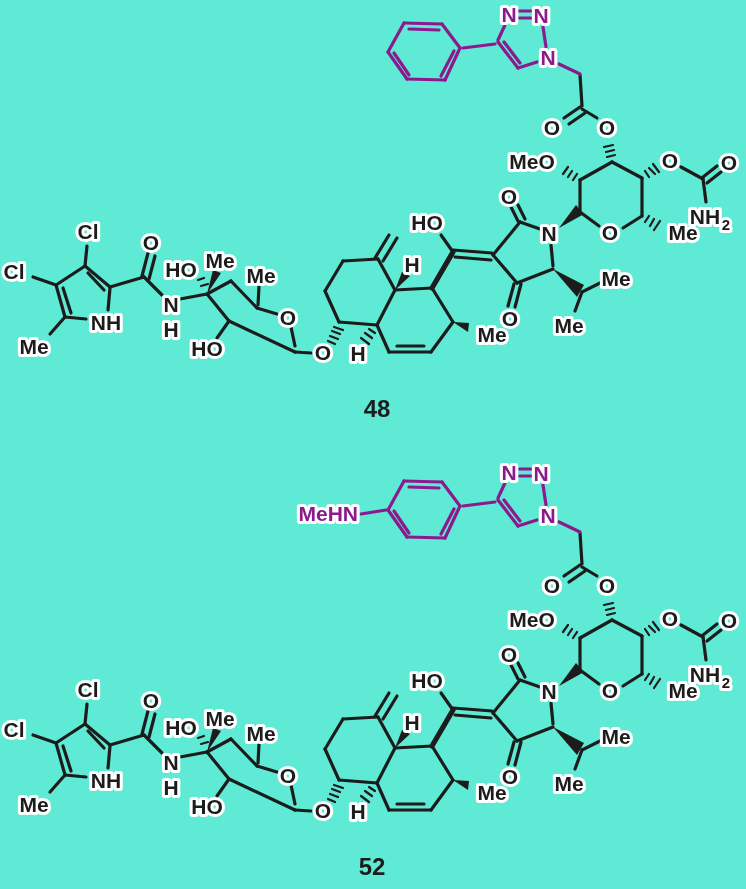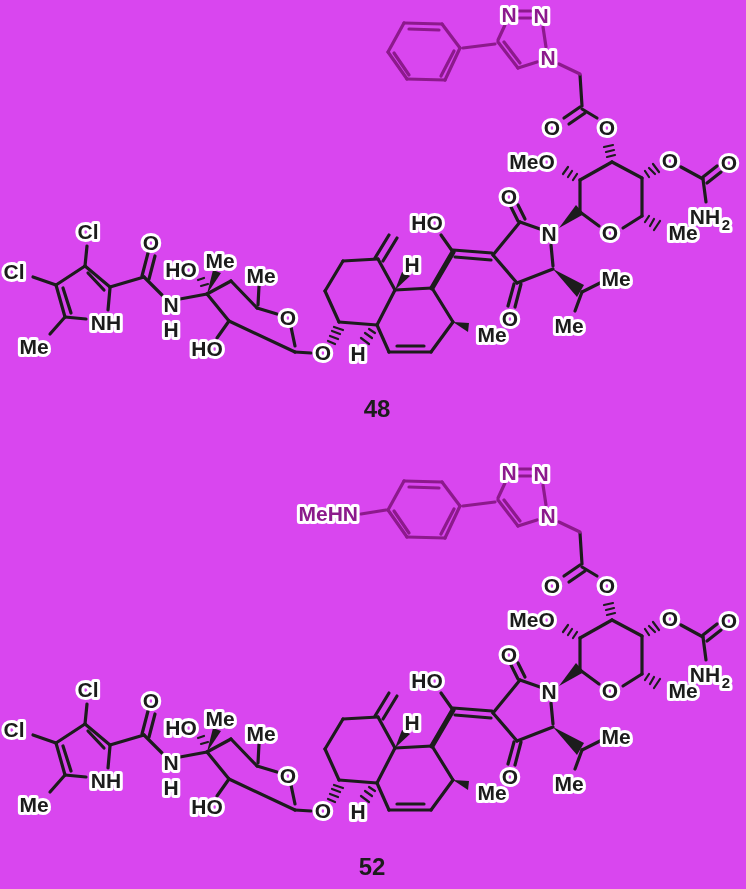--- a/index.html
+++ b/index.html
@@ -1,16 +1,16 @@
 <!DOCTYPE html>
 <html><head>
 <meta charset="utf-8">
 <style>
   html, body { margin: 0; padding: 0; background: #ffffff; }
-  .figure-wrap { width: 746px; height: 889px; background: #d946ef; overflow: hidden; text-align: center; }
+  .figure-wrap { width: 746px; height: 889px; background: #5eead4; overflow: hidden; text-align: center; }
 </style>
 </head>
 <body>
 
 <div class="figure-wrap">
 <svg width="746" height="889" viewBox="0 0 746 889" xmlns="http://www.w3.org/2000/svg">
 
   <defs>
 
     <g id="core">

